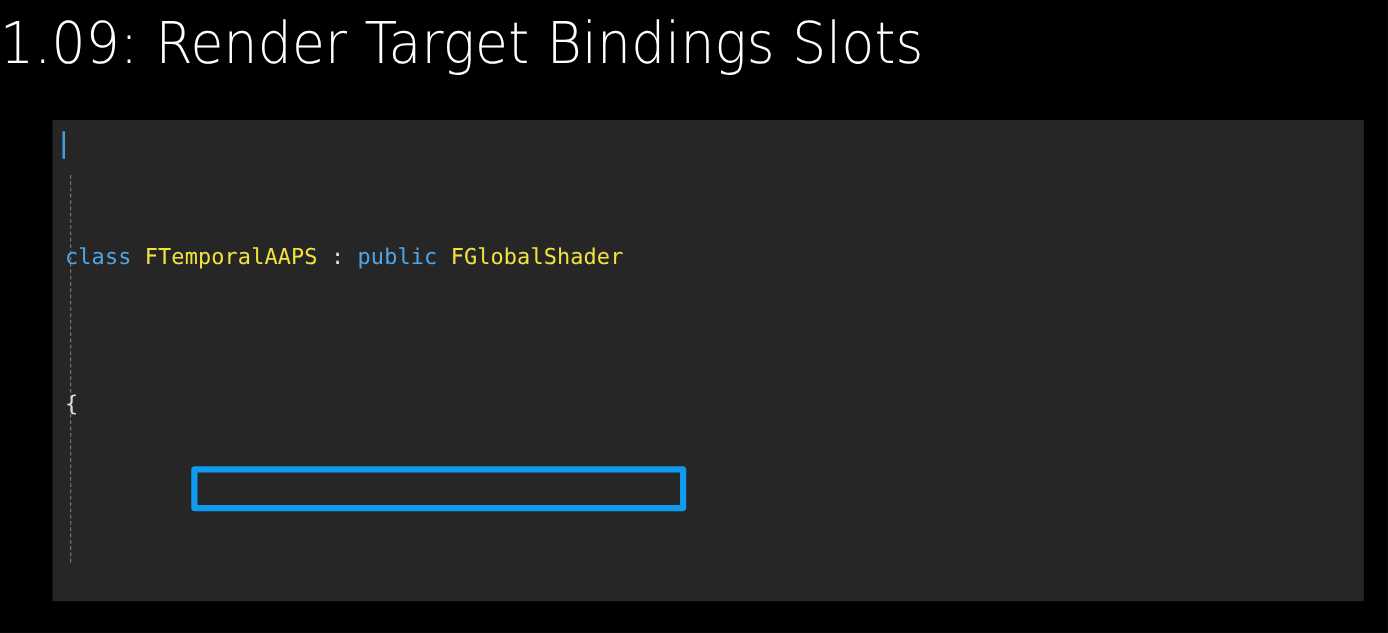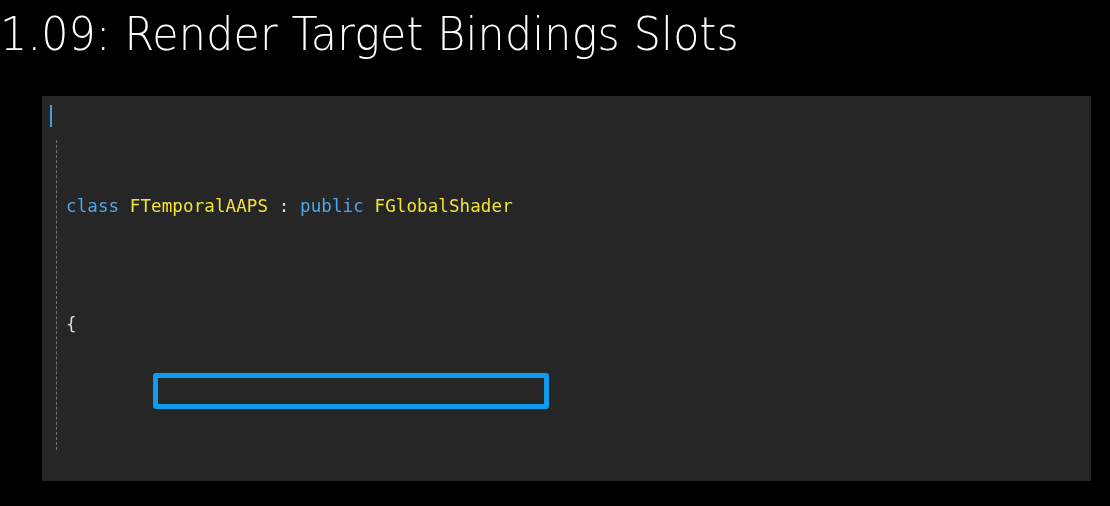--- a/index.html
+++ b/index.html
@@ -60,21 +60,21 @@
     font-family: "DejaVu Sans Mono", "Liberation Mono", monospace;
     font-size: 17.5px;
     line-height: 29.6px;
     white-space: pre;
     letter-spacing: 0.1px;
   }
 
   .code-line {
     position: relative;
     height: 29.6px;
-    padding-left: 24px;
+    padding-left: 10px;
     white-space: pre;
   }
 
   
   #indent-guide {
     position: absolute;
     left: 14px;
     top: 44px;
     width: 0px;
     height: 310px;

